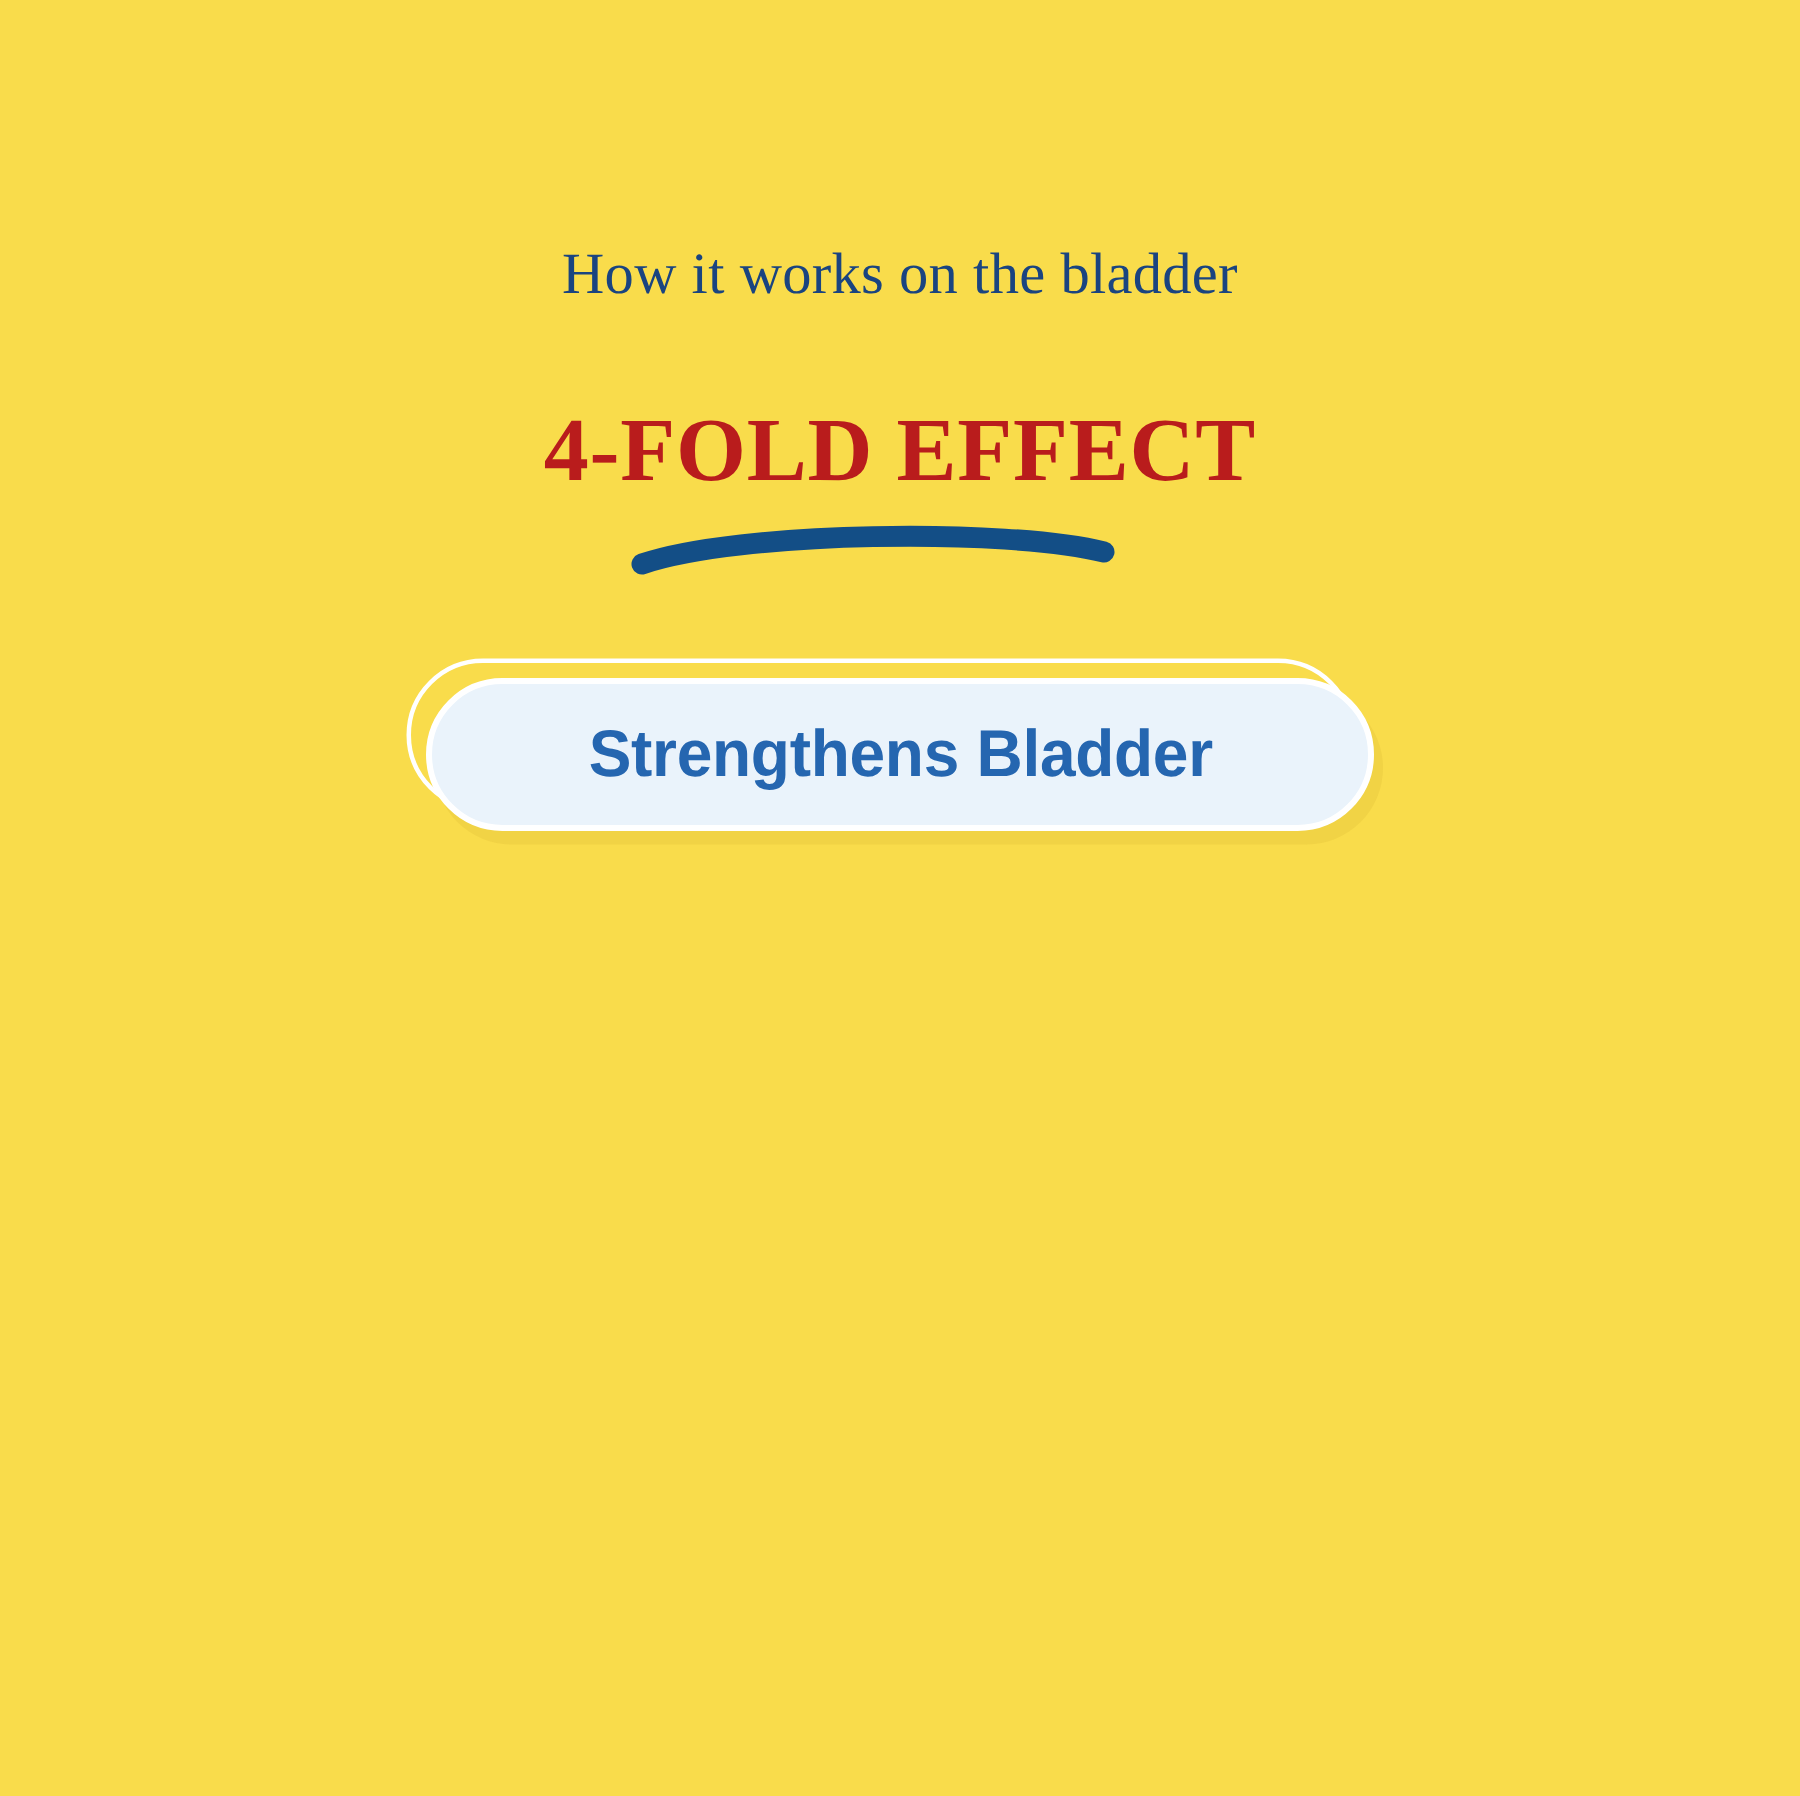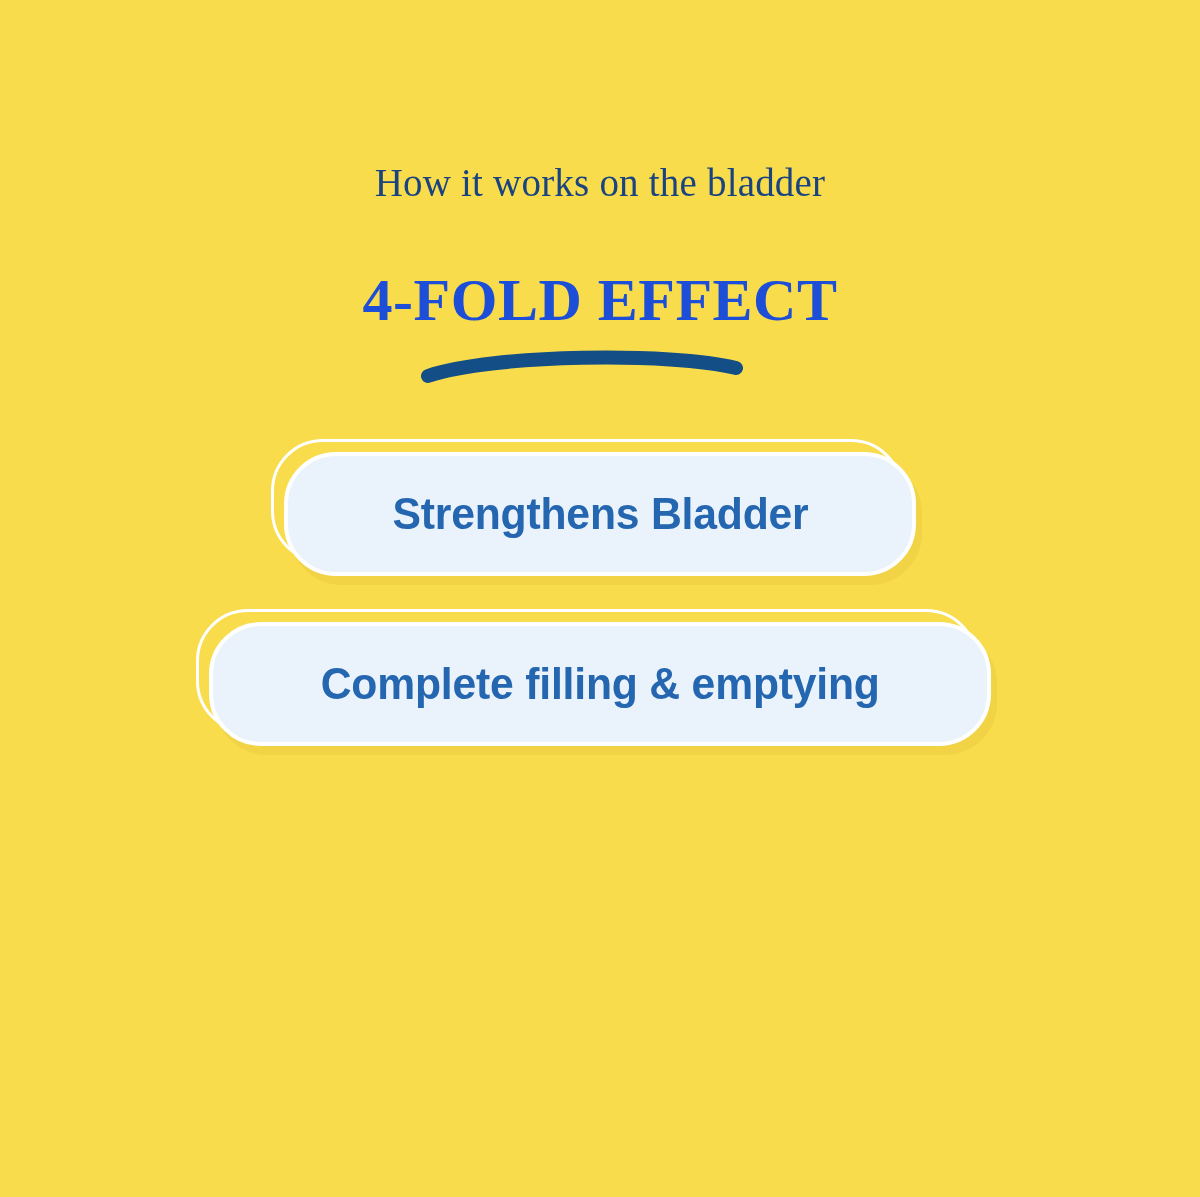--- a/index.html
+++ b/index.html
@@ -43,21 +43,21 @@
     color: #1A4480;
     line-height: 1;
     white-space: nowrap;
   }
 
   .headline {
     margin-top: 68px;
     font-size: 60px;
     font-weight: 800;
     letter-spacing: 0.5px;
-    color: #1d4ed8;
+    color: #b91c1c;
     line-height: 1;
     white-space: nowrap;
   }
 
   .swoosh-wrap {
     margin-top: 16px;
     width: 320px;
     height: 40px;
     position: relative;
     left: -18px;
@@ -73,21 +73,21 @@
   .pill-list {
     margin-top: 66px;
     width: 100%;
     display: flex;
     flex-direction: column;
     align-items: center;
   }
 
   .pill {
     position: relative;
-    height: 124px;
+    height: 102px;
     margin-bottom: 46px;
     display: flex;
     align-items: center;
     justify-content: center;
     text-align: right;
   }
   .pill:last-child { margin-bottom: 0; }
 
   
   .pill-ghost {
@@ -154,21 +154,16 @@
   <div class="pill-list">
 
     <div class="pill pill-w0">
       <span class="pill-ghost"></span>
       <span class="pill-face"></span>
       <span class="pill-label">Strengthens Bladder</span>
     </div>
 
 
 
-    <div class="pill pill-w3">
-      <span class="pill-ghost"></span>
-      <span class="pill-face"></span>
-      <span class="pill-label">Complete filling &amp; emptying</span>
-    </div>
 
   </div>
 
 </div>
 
 </body></html>

